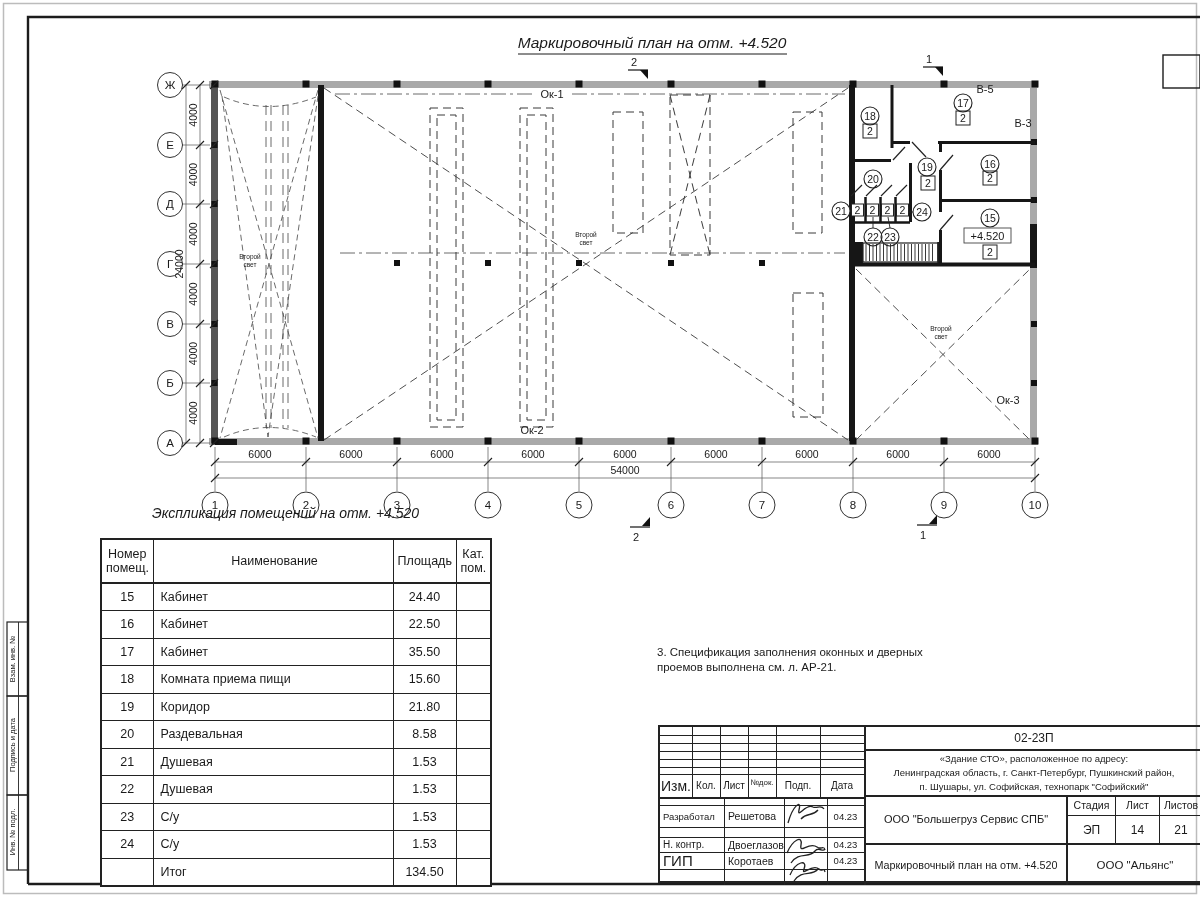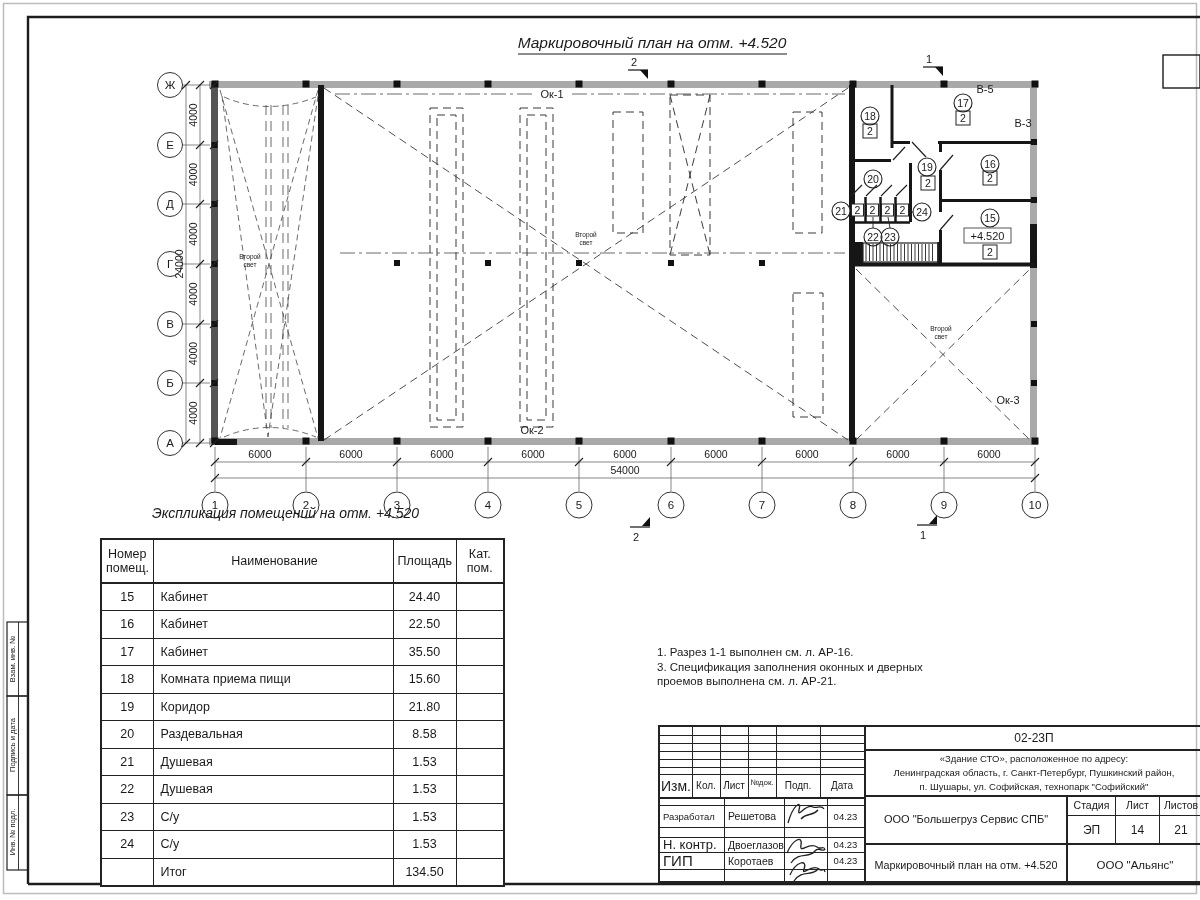--- a/index.html
+++ b/index.html
@@ -13,21 +13,21 @@
               border-bottom:1px solid #222;padding-bottom:20px;white-space:nowrap;}
   table.expl{position:absolute;left:100px;top:538px;z-index:2;border-collapse:collapse;
              width:390px;table-layout:fixed;font-size:12.5px;}
   table.expl th,table.expl td{border:1px solid #222;padding:0 4px;background:#fff;}
   table.expl{border:2px solid #222;}
   table.expl thead th{height:44px;font-weight:normal;text-align:center;white-space:pre-line;line-height:1.15;border-bottom:2px solid #222;}
   table.expl tbody td{height:27.5px;}
   .c-num{width:52px;text-align:center;}
   .c-name{width:240px;text-align:left;padding-left:7px!important;}
   .c-area{width:63px;text-align:center;}
-  .c-cat{width:48px;}
+  .c-cat{width:35px;}
 
   .notes{position:absolute;left:657px;top:645px;width:340px;z-index:2;font-size:11.5px;line-height:1.27;}
   .notes div{white-space:pre-line;}
 
   .tb{position:absolute;left:658px;top:725px;width:542px;height:158px;z-index:2;
       border-left:2px solid #222;border-top:2px solid #222;border-bottom:2px solid #222;}
   .tb .hl,.tb .vl{position:absolute;background:#222;}
   .tb .cell{position:absolute;display:flex;align-items:center;justify-content:center;text-align:center;overflow:hidden;}
   .tb .left{justify-content:flex-start;text-align:left;}
   #sig-svg{position:absolute;left:124px;top:68px;z-index:3;}
@@ -408,21 +408,20 @@
     <tr>
           <td class="c-num"></td>
           <td class="c-name">Итог</td>
           <td class="c-area">134.50</td>
           <td class="c-cat"></td>
         </tr>
   </tbody>
 </table>
 
 <div class="notes">
-  <div>1. Разрез 1-1 выполнен см. л. АР-16.</div>
   <div>3. Спецификация заполнения оконных и дверных
     проемов выполнена см. л. АР-21.</div>
 </div>
 
 <div class="tb">
 
   <div class="hl" style="left:0;top:8px;width:204px;height:1px;"></div>
   <div class="hl" style="left:0;top:16px;width:204px;height:1px;"></div>
   <div class="hl" style="left:0;top:24px;width:204px;height:1px;"></div>
   <div class="hl" style="left:0;top:32px;width:204px;height:1px;"></div>
@@ -456,21 +455,21 @@
   <div class="cell" style="left:0;top:47px;width:32px;height:23px;font-size:14px;">Изм.</div>
   <div class="cell" style="left:32px;top:47px;width:28px;height:23px;font-size:10px;">Кол.</div>
   <div class="cell" style="left:60px;top:47px;width:28px;height:23px;font-size:10px;">Лист</div>
   <div class="cell" style="left:88px;top:47px;width:28px;height:17px;font-size:8px;">№док.</div>
   <div class="cell" style="left:116px;top:47px;width:44px;height:23px;font-size:10px;">Подп.</div>
   <div class="cell" style="left:160px;top:47px;width:44px;height:23px;font-size:10px;">Дата</div>
 
   <div class="cell left" style="left:3px;top:78px;width:61px;height:22px;font-size:9.5px;">Разработал</div>
   <div class="cell left" style="left:68px;top:78px;width:56px;height:22px;font-size:10.5px;">Решетова</div>
   <div class="cell" style="left:167px;top:78px;width:37px;height:22px;font-size:9.5px;">04.23</div>
-  <div class="cell left" style="left:3px;top:110px;width:61px;height:15px;font-size:13px;">Н. контр.</div>
+  <div class="cell left" style="left:3px;top:110px;width:61px;height:15px;font-size:10px;">Н. контр.</div>
   <div class="cell left" style="left:68px;top:110px;width:56px;height:15px;font-size:10.5px;">Двоеглазов</div>
   <div class="cell" style="left:167px;top:110px;width:37px;height:15px;font-size:9.5px;">04.23</div>
   <div class="cell left" style="left:3px;top:125px;width:61px;height:17px;font-size:15px;">ГИП</div>
   <div class="cell left" style="left:68px;top:125px;width:56px;height:17px;font-size:10.5px;">Коротаев</div>
   <div class="cell" style="left:167px;top:125px;width:37px;height:17px;font-size:9.5px;">04.23</div>
 
   <svg id="sig-svg" width="43" height="90" viewBox="0 0 43 90">
     <path d="M4,28 C9,10 18,4 15,15 C13,24 22,8 29,12 C33,14 37,9 40,14 M17,24 C23,17 28,22 34,15" fill="none" stroke="#222" stroke-width="1.3"></path>
     <path d="M3,58 C9,44 19,40 17,50 C15,60 25,46 33,52 C37,55 40,50 41,55 M7,68 C15,56 25,64 31,56 C35,51 39,58 41,54" fill="none" stroke="#222" stroke-width="1.3"></path>
     <path d="M6,80 C12,66 24,64 20,74 C17,82 28,68 35,74 C38,77 40,72 41,77 M10,86 C18,74 28,82 34,74" fill="none" stroke="#222" stroke-width="1.3"></path>

